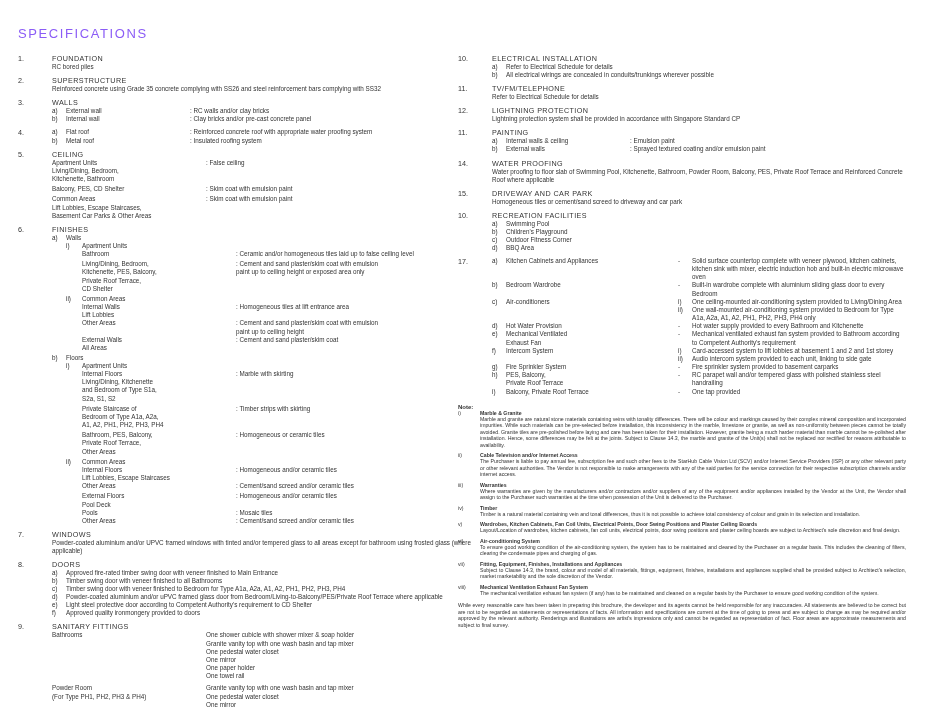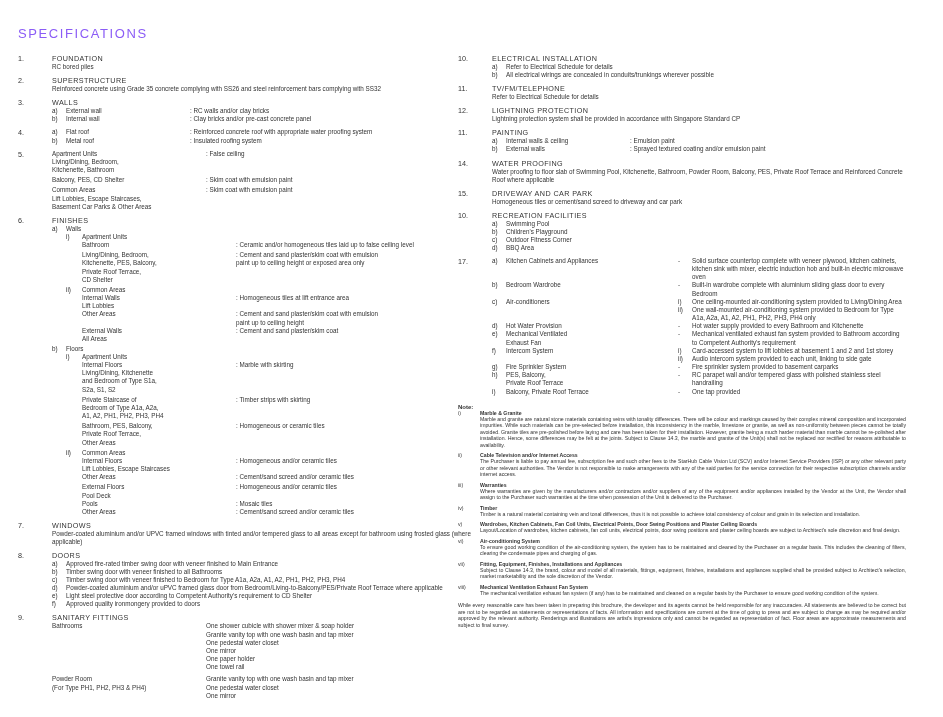--- a/index.html
+++ b/index.html
@@ -117,20 +117,21 @@
               <div class="val">: Insulated roofing system</div>
             </div>
         </div>
       </div>
     </div>
     <div class="gap-s"></div>
 
     <div class="item">
       <div class="num">5.</div>
       <div class="body">
+        <div class="head">CEILING</div>
         <div class="row">
             <div class="lbl" style="white-space:pre-line">Apartment Units
 Living/Dining, Bedroom,
 Kitchenette, Bathroom</div>
             <div class="val">: False ceiling</div>
           </div>
         <div class="gap-s"></div>
         <div class="row">
             <div class="lbl" style="white-space:pre-line">Balcony, PES, CD Shelter</div>
             <div class="val">: Skim coat with emulsion paint</div>

